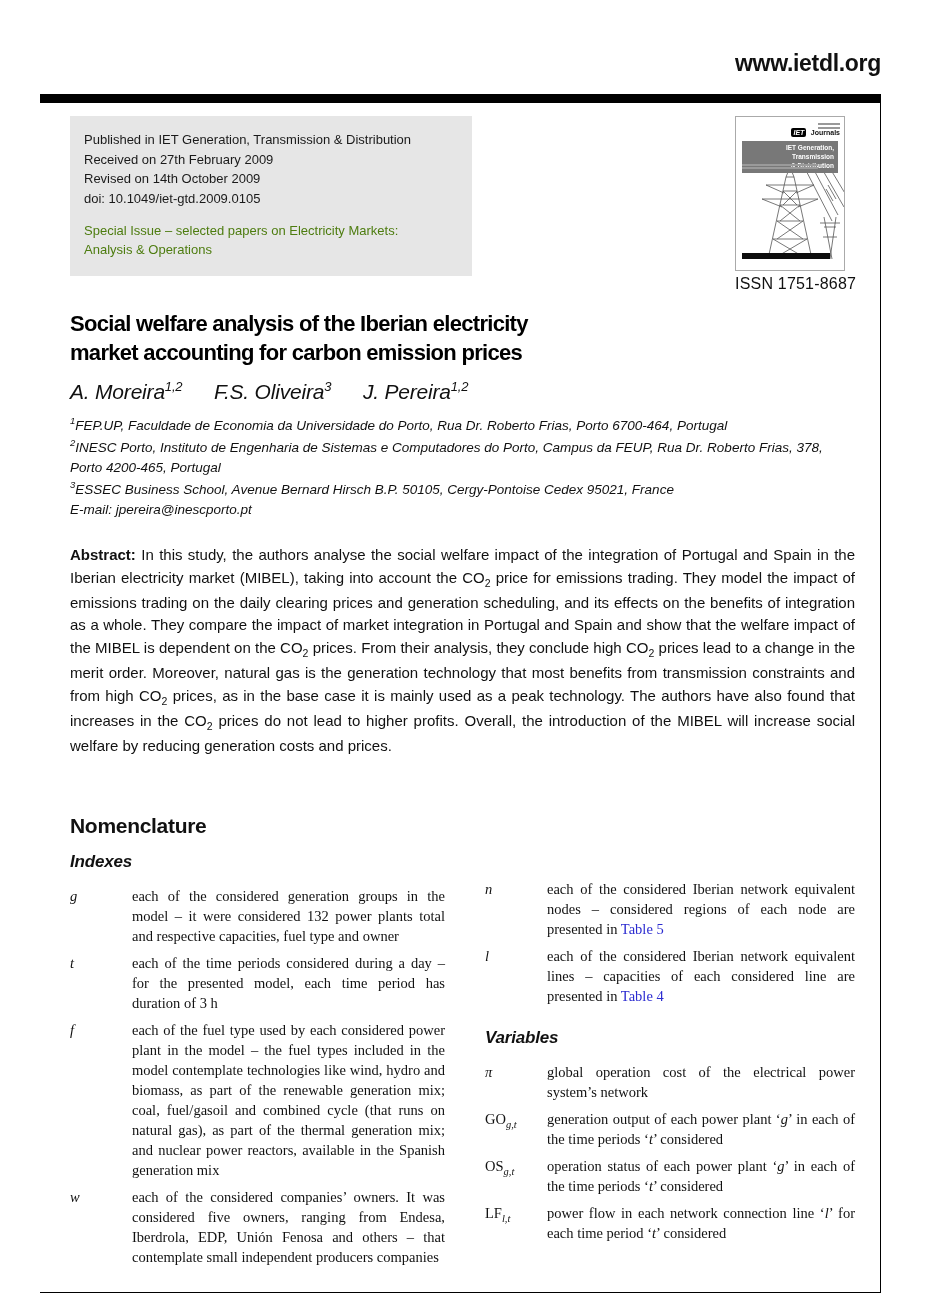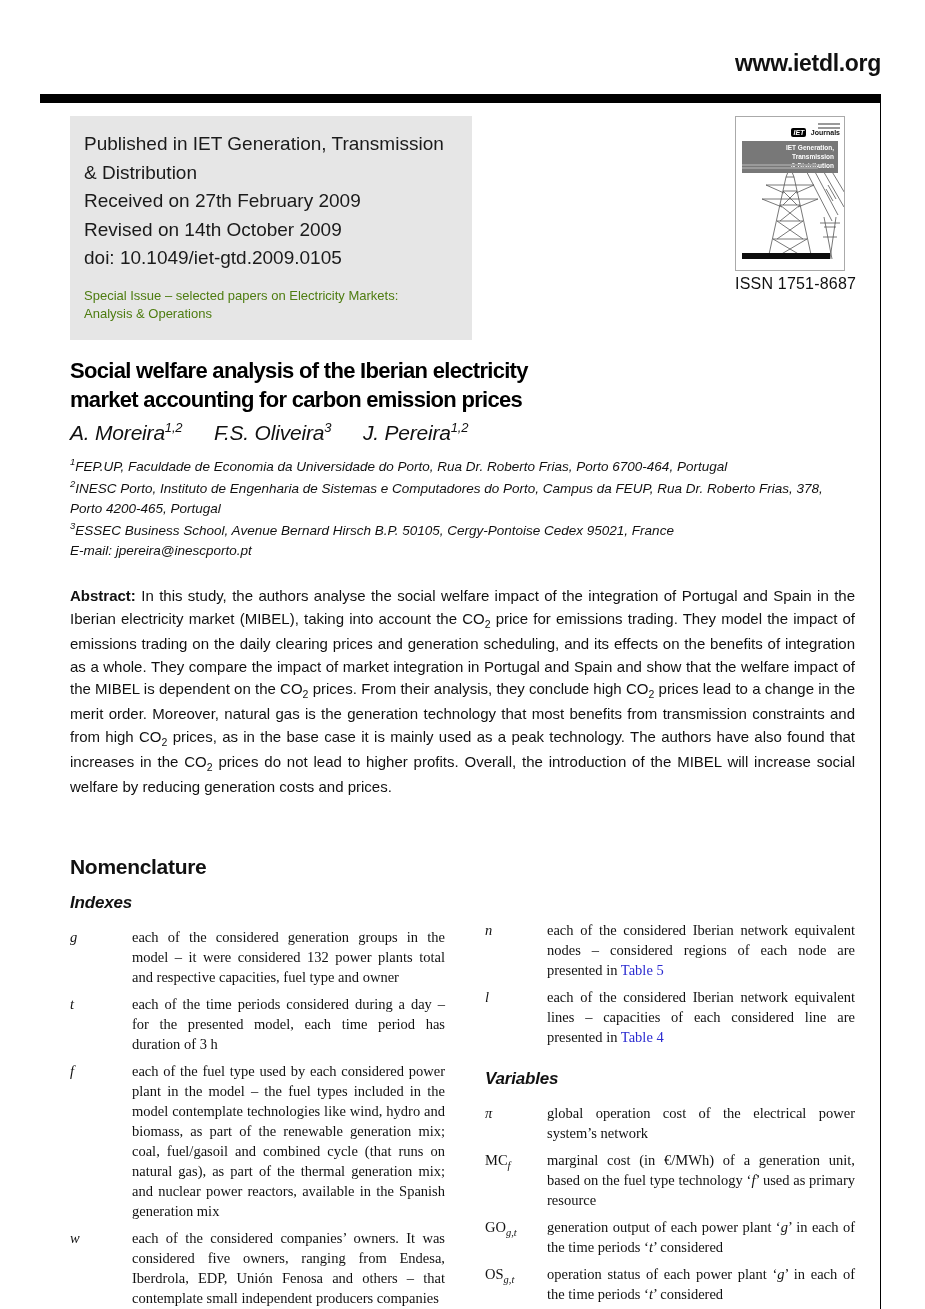--- a/index.html
+++ b/index.html
@@ -4,41 +4,41 @@
 <style>
   html,body{margin:0;padding:0;background:#ffffff;}
   body{width:925px;min-height:1309px;font-family:"Liberation Sans",sans-serif;color:#111;position:relative;}
   .site{padding-top:50px;margin-right:44px;text-align:right;font-size:23px;font-weight:bold;letter-spacing:-0.3px;}
   .topbar{height:9px;background:#000;margin:17px 44px 0 40px;}
   .frame{margin:0 44px 0 40px;border-right:1.5px solid #000;border-bottom:1.5px solid #000;
          padding:13px 25px 18px 30px;min-height:1120px;box-sizing:border-box;}
   
   .pubrow{display:flex;justify-content:space-between;align-items:flex-start;}
   .pubbox{width:402px;background:#e6e6e6;box-sizing:border-box;padding:14px 18px 16px 14px;}
-  .publine{font-size:19px;line-height:1.5;color:#1a1a1a;}
+  .publine{font-size:13px;line-height:1.5;color:#1a1a1a;}
   .special{font-size:13px;line-height:1.45;margin-top:14px;color:#4d7c0f;}
   .special + .special{margin-top:0;}
   .coverwrap{width:112px;margin-right:8px;text-align:right;}
   .cover{width:110px;height:155px;border:1px solid #aaa;background:#fff;position:relative;overflow:hidden;box-sizing:border-box;}
   .cover-top{position:absolute;top:6px;left:6px;right:4px;height:14px;}
   .iet-logo{display:inline-block;background:#000;color:#fff;font-weight:bold;font-style:italic;
             font-size:7px;line-height:9px;padding:0 2px;border-radius:2px;vertical-align:middle;}
   .iet-journals{font-size:7px;font-weight:bold;color:#111;vertical-align:middle;}
   .cover-meta{position:absolute;right:0;top:0;width:22px;}
   .cover-meta i{display:block;height:2px;background:#999;margin-bottom:1.5px;}
   .cover-banner{position:absolute;top:24px;left:6px;right:6px;background:#787878;color:#fff;
                 font-size:6.5px;font-weight:bold;line-height:1.35;padding:3px 4px;}
   .cover-subline{position:absolute;top:47px;left:6px;right:26px;}
   .cover-subline i{display:block;height:1.5px;background:#9a9a9a;margin-bottom:1.5px;}
   .cover-art{position:absolute;top:38px;left:0;width:110px;height:104px;}
   .cover-footbar{position:absolute;bottom:11px;left:6px;right:14px;height:6px;background:#0d0d0d;}
   .issn{margin-top:4px;font-size:16px;letter-spacing:0.2px;text-align:right;white-space:nowrap;}
   
   .title{margin-top:17px;font-size:22px;font-weight:bold;letter-spacing:-0.7px;line-height:1.3;color:#000;}
-  .authors{margin-top:6px;font-size:21px;font-style:italic;letter-spacing:-0.2px;}
+  .authors{margin-top:12px;font-size:21px;font-style:italic;letter-spacing:-0.2px;}
   .authors .auth{margin-right:26px;}
   .authors sup{font-size:13px;}
   .affils{margin-top:10px;font-size:13.5px;font-style:italic;line-height:1.5;}
   .affils sup{font-size:9.5px;}
   .abstract{margin:24px 0 0 0;font-size:15px;line-height:1.52;text-align:justify;color:#111;}
   .abstract b{font-weight:bold;}
   .abstract sub{font-size:0.7em;}
   
   .nomen{margin-top:56px;display:grid;grid-template-columns:375px 1fr;column-gap:40px;}
   .nomen h2{margin:0;font-size:21px;font-weight:bold;letter-spacing:-0.3px;}
@@ -188,24 +188,20 @@
             <div class="desc"><span>each of the considered Iberian network equivalent lines – capacities of each considered line are presented in </span><span class="link">Table 4</span></div>
           </div>
         </div>
         <h3>Variables</h3>
         <div class="entries">
           <div class="entry">
             <div class="sym"><span class="base it">π</span><sub></sub></div>
             <div class="desc"><span>global operation cost of the electrical power system’s network</span></div>
           </div>
           <div class="entry">
-            <div class="sym"><span class="base">MC</span><sub>f</sub></div>
-            <div class="desc"><span>marginal cost (in €/MWh) of a generation unit, based on the fuel type technology ‘</span><span style="font-style: italic;">f</span><span>’ used as primary resource</span></div>
-          </div>
-          <div class="entry">
             <div class="sym"><span class="base">GO</span><sub>g,t</sub></div>
             <div class="desc"><span>generation output of each power plant ‘</span><span style="font-style: italic;">g</span><span>’ in each of the time periods ‘</span><span style="font-style: italic;">t</span><span>’ considered</span></div>
           </div>
           <div class="entry">
             <div class="sym"><span class="base">OS</span><sub>g,t</sub></div>
             <div class="desc"><span>operation status of each power plant ‘</span><span style="font-style: italic;">g</span><span>’ in each of the time periods ‘</span><span style="font-style: italic;">t</span><span>’ considered</span></div>
           </div>
           <div class="entry">
             <div class="sym"><span class="base">LF</span><sub>l,t</sub></div>
             <div class="desc"><span>power flow in each network connection line ‘</span><span style="font-style: italic;">l</span><span>’ for each time period ‘</span><span style="font-style: italic;">t</span><span>’ considered</span></div>

